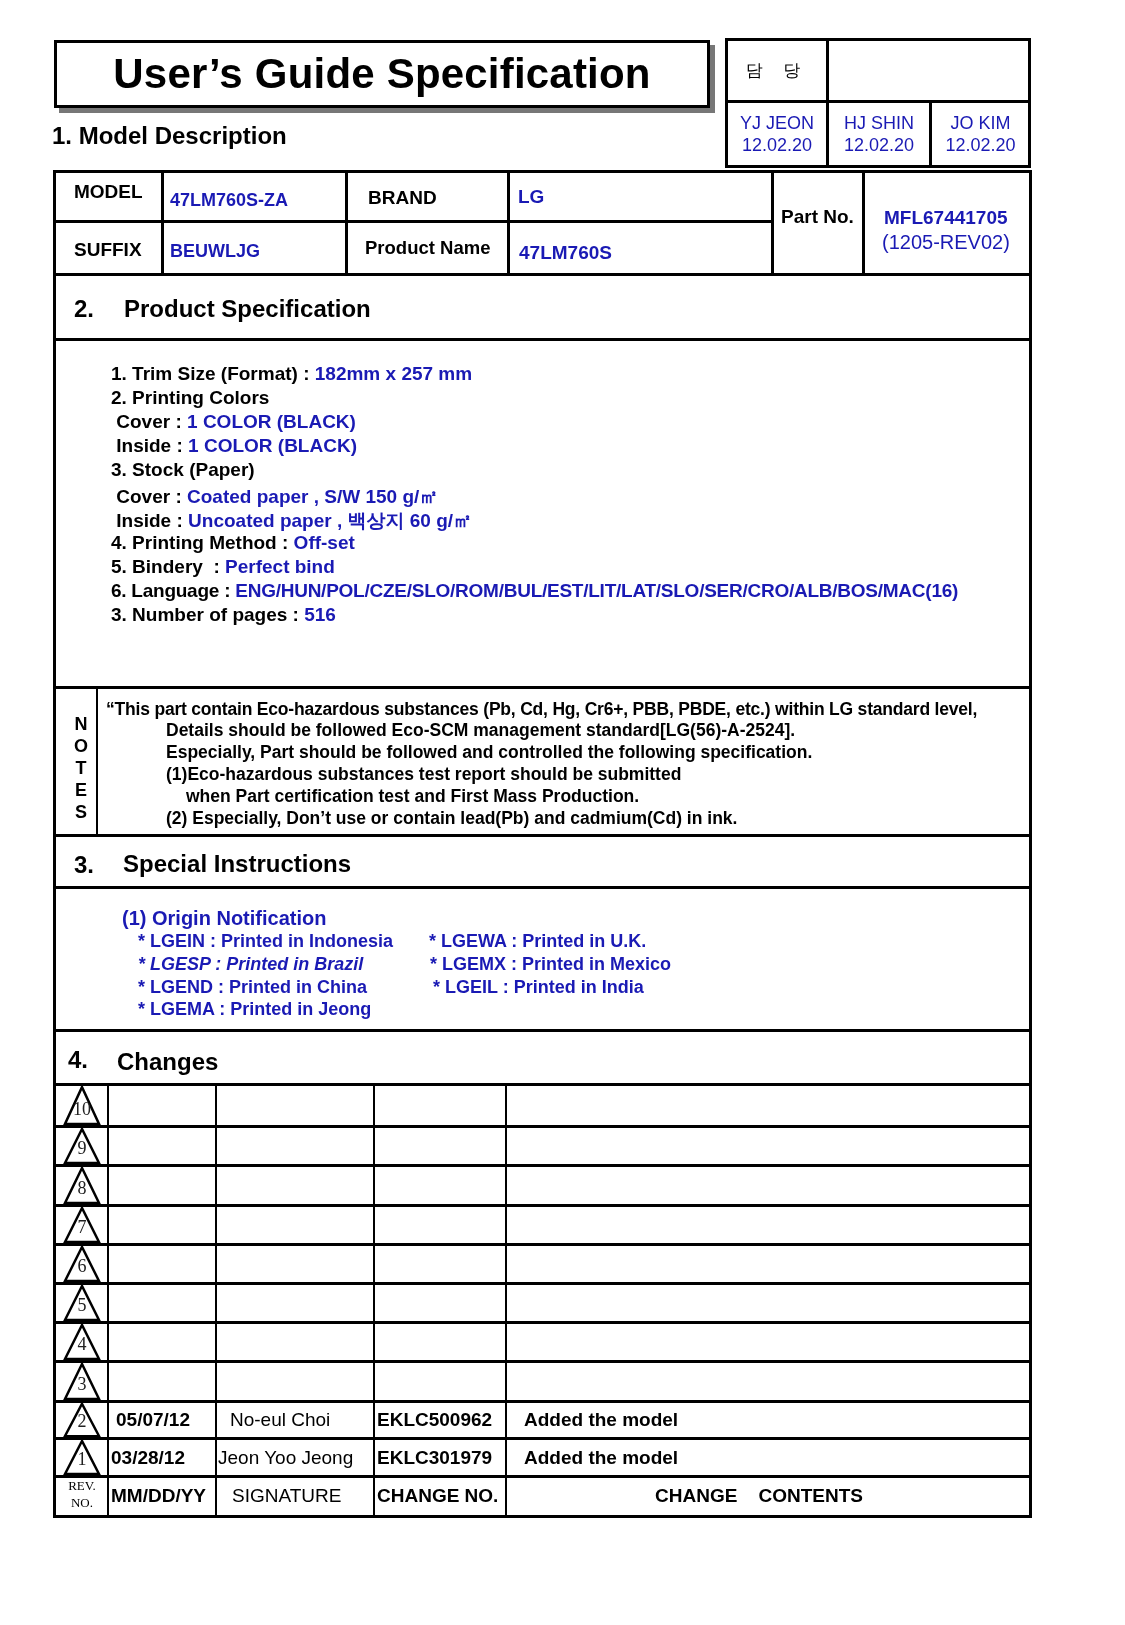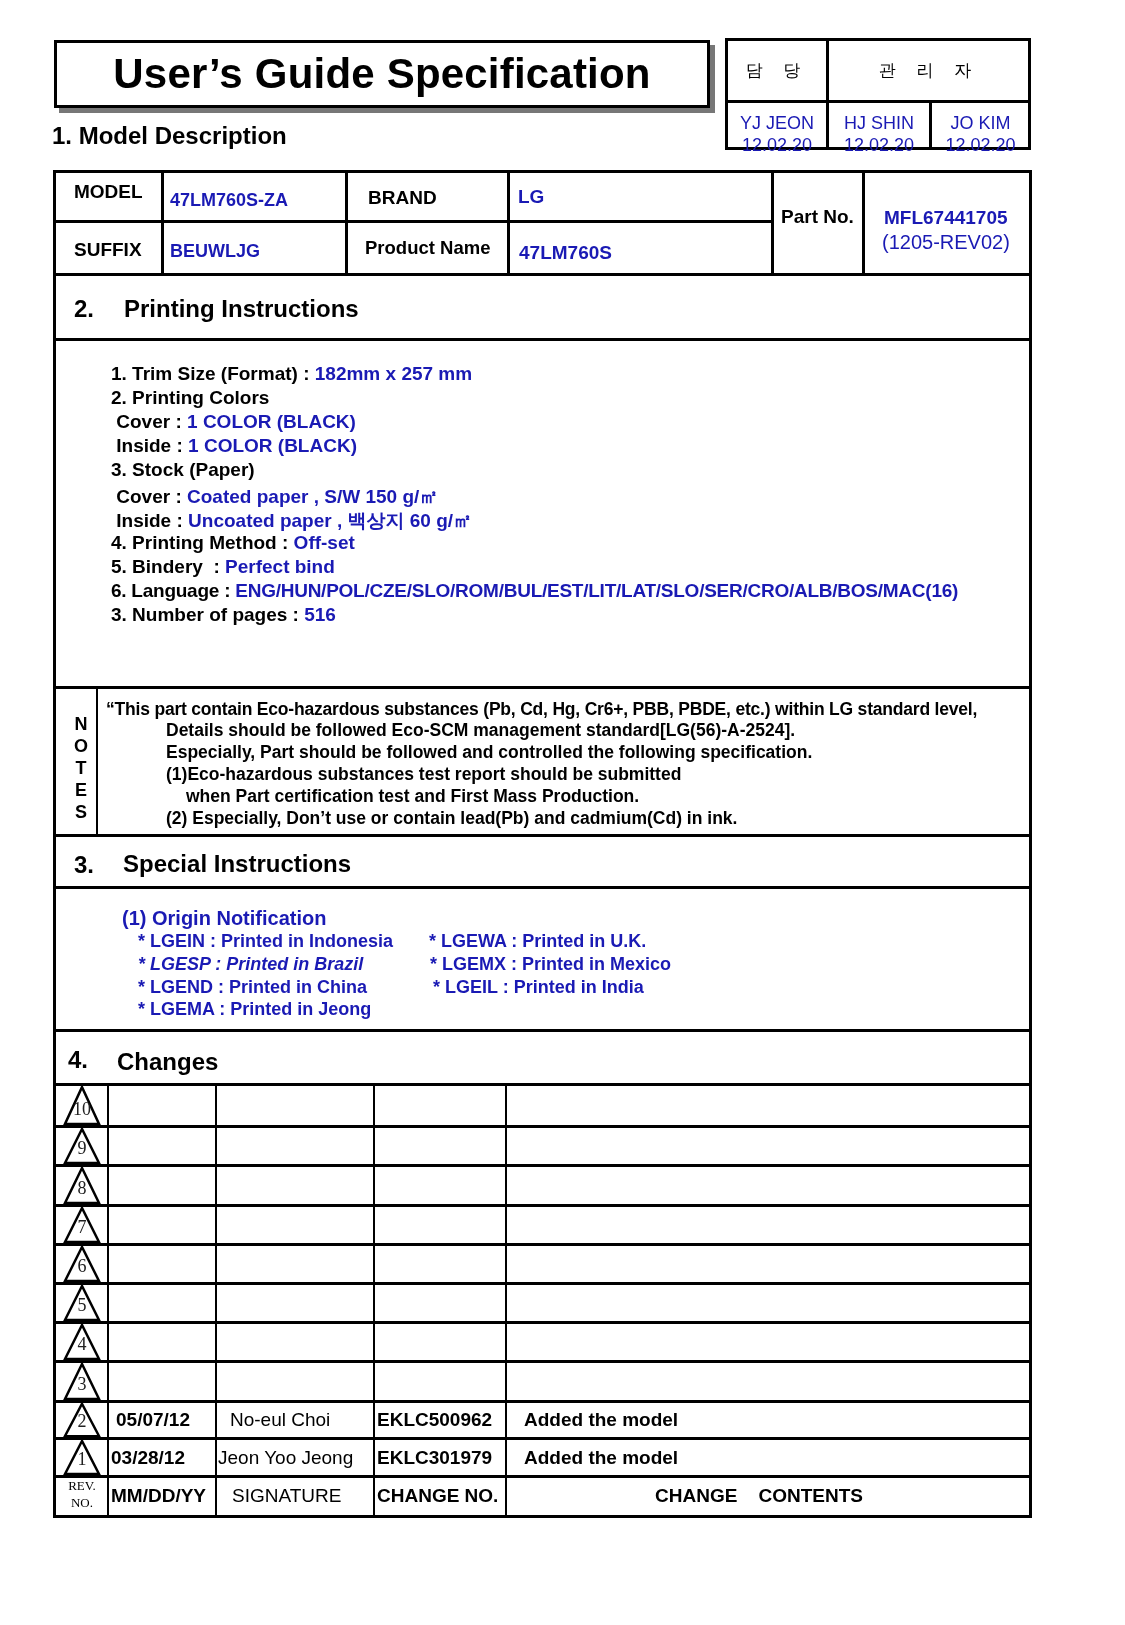--- a/index.html
+++ b/index.html
@@ -4,21 +4,21 @@
 <style>
   html, body { margin:0; padding:0; background:#ffffff; }
   body { width:1125px; height:1625px; position:relative; font-family:"Liberation Sans", sans-serif; color:#000; overflow:hidden; }
   .abs { position:absolute; }
   .blue { color:#1a1ab4; }
   .b { font-weight:bold; }
   
   #title-box { left:54px; top:40px; width:650px; height:62px; border:3px solid #000; box-shadow:5px 5px 0 #777; background:#fff; display:flex; align-items:center; justify-content:center; font-size:42px; font-weight:bold; letter-spacing:0.2px; }
   #model-desc-heading { left:52px; top:122px; font-size:24px; font-weight:bold; }
   
-  #approval { left:725px; top:38px; width:306px; height:112px; border:3px solid #000; box-sizing:border-box; }
+  #approval { left:725px; top:38px; width:306px; height:130px; border:3px solid #000; box-sizing:border-box; }
   #approval .cell { position:absolute; box-sizing:border-box; display:flex; align-items:center; justify-content:center; text-align:center; }
   #approval .vline { position:absolute; background:#000; width:3px; }
   #approval .hline { position:absolute; background:#000; height:3px; }
   .kor { font-size:17px; letter-spacing:8px; }
   .appr { font-size:18px; line-height:22px; color:#1a1ab4; }
   
   #model-table { left:53px; top:170px; width:979px; height:106px; border:3px solid #000; box-sizing:border-box; }
   #model-table .vl { position:absolute; background:#000; width:3px; top:0; bottom:0; }
   #model-table .hl { position:absolute; background:#000; height:3px; }
   #model-table .t { position:absolute; font-size:19px; }
@@ -42,21 +42,20 @@
 <body>
 
 <div id="title-box" class="abs">User’s Guide Specification</div>
 <div id="model-desc-heading" class="abs">1.  Model Description</div>
 
 <div id="approval" class="abs">
   <div class="hline" style="left:0;right:0;top:59px;"></div>
   <div class="vline" style="left:98px;top:0;bottom:0;"></div>
   <div class="vline" style="left:201px;top:59px;bottom:0;"></div>
   <div class="cell kor" style="left:0;top:0;width:98px;height:59px;">담 당</div>
-  <div class="cell kor" style="left:101px;top:0;width:200px;height:59px;">관 리 자</div>
   <div class="cell appr" style="left:0;top:62px;width:98px;height:62px;flex-direction:column;text-align:center;">
     <span>YJ JEON</span>
     <span>12.02.20</span>
   </div>
   <div class="cell appr" style="left:101px;top:62px;width:100px;height:62px;flex-direction:column;">
     <span>HJ SHIN</span>
     <span>12.02.20</span>
   </div>
   <div class="cell appr" style="left:204px;top:62px;width:97px;height:62px;flex-direction:column;text-align:center;">
     <span>JO KIM</span>
@@ -80,21 +79,21 @@
   <div class="t b" style="left:309px;top:64px;font-size:18.5px;">Product Name</div>
   <div class="t b blue" style="left:463px;top:69px;">47LM760S</div>
   <div class="t b" style="left:725px;top:33px;">Part No.</div>
   <div class="t b blue" style="left:828px;top:34px;">MFL67441705</div>
   <div class="t blue" style="left:826px;top:58px;font-size:20px;">(1205-REV02)</div>
 </div>
 
 <div id="frame" class="abs"></div>
 
 <div class="sec-head" style="left:74px;top:295px;">2.</div>
-<div class="sec-head" style="left:124px;top:295px;">Printing Instructions</div>
+<div class="sec-head" style="left:124px;top:295px;">Product Specification</div>
 <div class="hrule" style="top:338px;"></div>
 
 <div id="spec-items">
   <div class="spec-line" style="top:363px;"><span>1. Trim Size (Format) : </span><span class="blue">182mm x 257 mm</span></div>
   <div class="spec-line" style="top:387px;"><span>2. Printing Colors</span><span class="blue"></span></div>
   <div class="spec-line" style="top:411px;"><span style="white-space:pre;"> Cover : </span><span class="blue">1 COLOR (BLACK)</span></div>
   <div class="spec-line" style="top:435px;"><span style="white-space:pre;"> Inside : </span><span class="blue">1 COLOR (BLACK)</span></div>
   <div class="spec-line" style="top:459px;"><span>3. Stock (Paper)</span><span class="blue"></span></div>
   <div class="spec-line" style="top:484px;"><span style="white-space:pre;"> Cover : </span><span class="blue">Coated paper , S/W 150 g/㎡</span></div>
   <div class="spec-line" style="top:508px;"><span style="white-space:pre;"> Inside : </span><span class="blue">Uncoated paper , 백상지 60 g/㎡</span></div>

